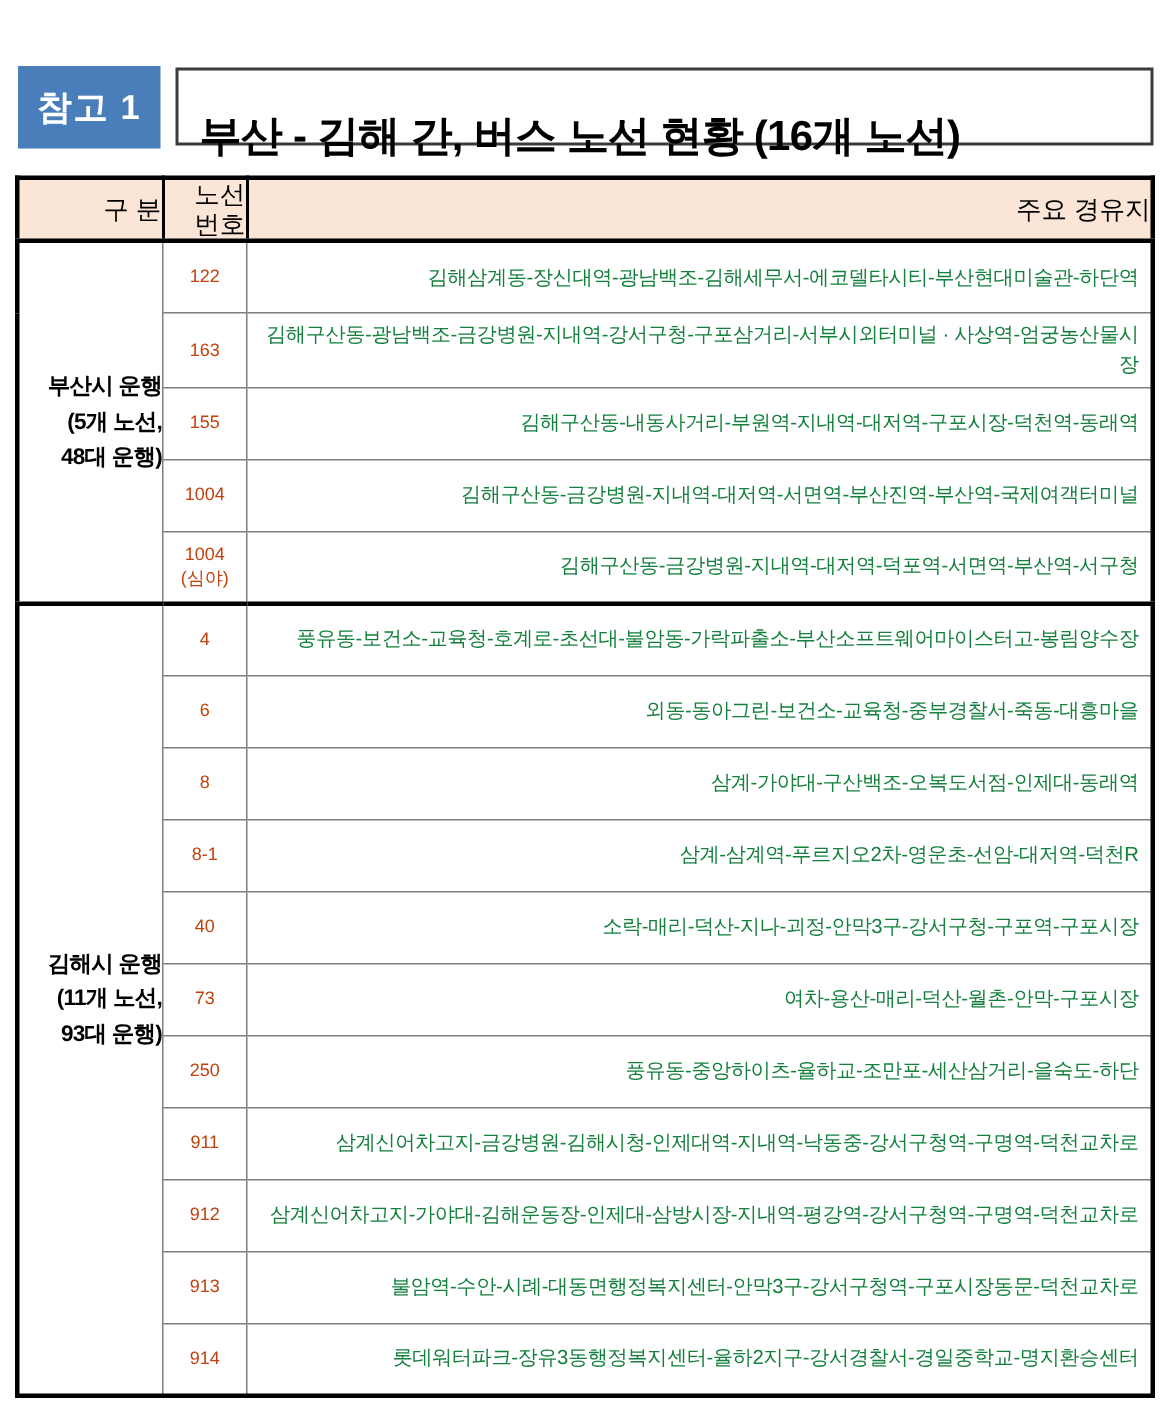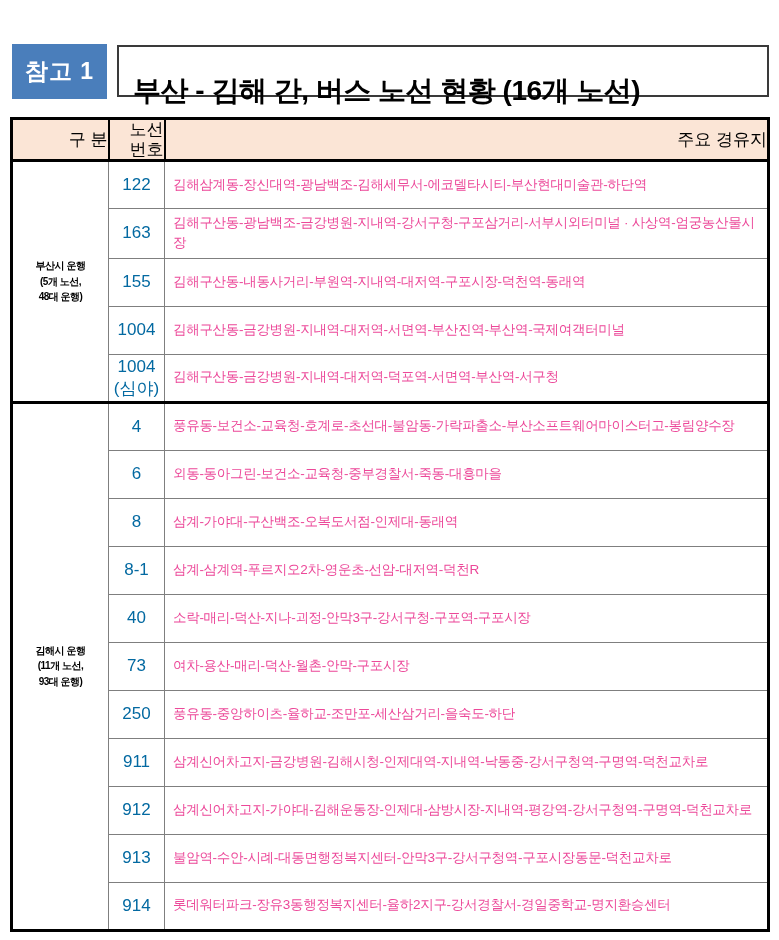--- a/index.html
+++ b/index.html
@@ -75,38 +75,38 @@
   thead th.col-no, thead th.col-stops { border-left: 2px solid #000; }
   thead th.col-no { white-space: pre-line; font-size: 17px; }
 
   tbody td {
     border: 1px solid #7f7f7f;
     vertical-align: middle;
     height: 48px;
   }
   tbody td.group {
     font-weight: bold;
-    font-size: 10px;
+    font-size: 15px;
     color: #000;
-    text-align: center;
+    text-align: right;
     white-space: pre-line;
     line-height: 1.55;
     letter-spacing: -0.5px;
   }
   tbody td.no {
     text-align: center;
-    font-size: 17px;
-    color: #0369a1;
+    font-size: 12px;
+    color: #c2410c;
     white-space: pre-line;
     line-height: 1.3;
   }
   tbody td.stops {
     font-size: 13.5px;
-    color: #ec4899;
-    text-align: left;
+    color: #15803d;
+    text-align: right;
     padding: 4px 8px;
     line-height: 1.5;
     letter-spacing: -0.3px;
     word-break: break-all;
   }
   tbody.section-start > tr:first-child > td { border-top: 3px solid #000; }
 </style>
 </head>
 <body>
 

